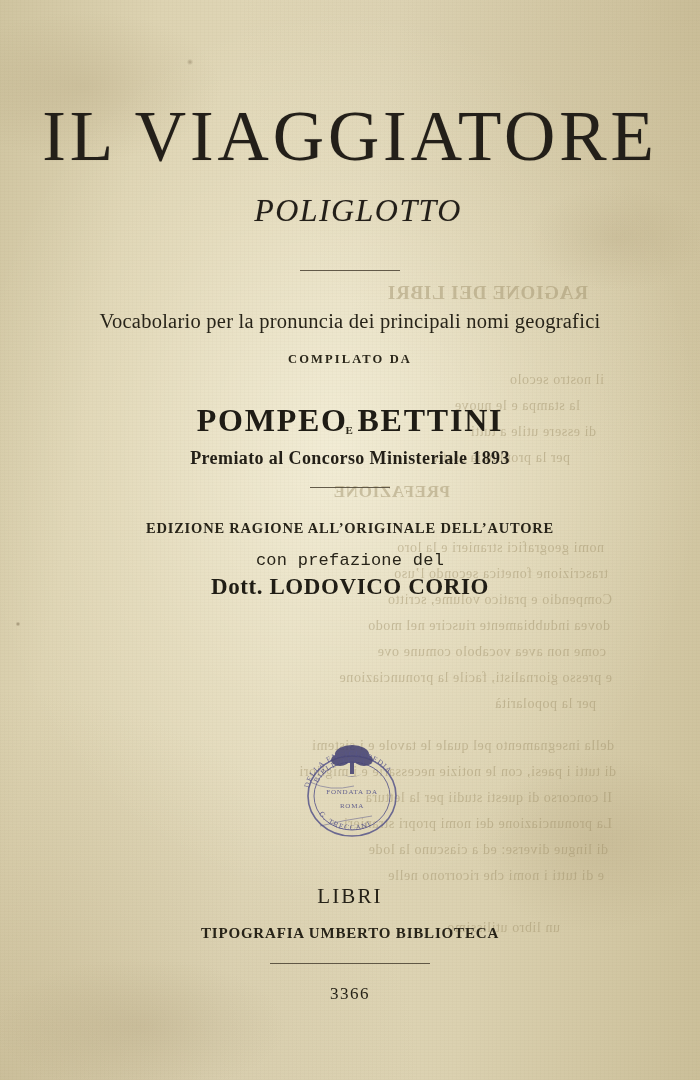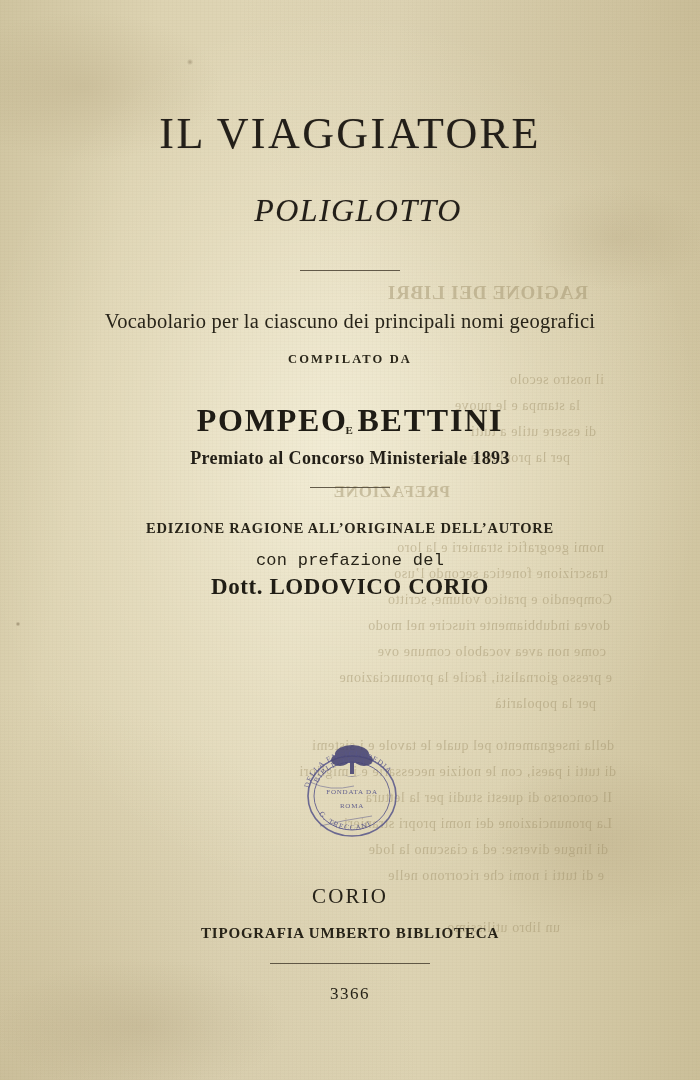--- a/index.html
+++ b/index.html
@@ -71,22 +71,22 @@
   .content {
     position: relative;
     z-index: 3;
     text-align: center;
     color: #2b2720;
   }
 
   .t-main {
     position: absolute;
     left: 0; right: 0;
-    top: 108px;
-    font-size: 44px;
+    top: 96px;
+    font-size: 71px;
     letter-spacing: .055em;
     font-weight: 400;
     color: #231f19;
     text-shadow: 0 0 1px rgba(40,34,24,.25);
   }
   .t-sub {
     position: absolute;
     left: 16px; right: 0;
     top: 192px;
     font-size: 32px;
@@ -249,33 +249,33 @@
       <div class="bl" style="left: 140px; top: 920px; font-size: 14px; font-weight: normal;">un libro utilissimo</div>
     </div>
 
   <div class="content">
 
     <div class="t-main">IL VIAGGIATORE</div>
     <div class="t-sub">POLIGLOTTO</div>
 
     <div class="rule r1"></div>
 
-    <div class="t-voc">Vocabolario per la ciascuno dei principali nomi geografici</div>
+    <div class="t-voc">Vocabolario per la pronuncia dei principali nomi geografici</div>
     <div class="t-compilato">COMPILATO DA</div>
     <div class="t-author">POMPEO BETTINI</div>
     <div class="t-e">E</div>
     <div class="t-premiato">Premiato al Concorso Ministeriale 1893</div>
 
     <div class="rule r2"></div>
 
     <div class="t-edizione">EDIZIONE RAGIONE ALL’ORIGINALE DELL’AUTORE</div>
     <div class="t-prefazione">con prefazione del</div>
     <div class="t-dott">Dott. LODOVICO CORIO</div>
 
-    <div class="t-city">CORIO</div>
+    <div class="t-city">LIBRI</div>
     <div class="t-printer">TIPOGRAFIA UMBERTO BIBLIOTECA</div>
 
     <div class="rule r3"></div>
 
     <div class="t-year">3366</div>
   </div>
 
   <div class="stamp">
     <svg width="124" height="104" viewBox="0 0 124 104" aria-hidden="true">
       <defs>

